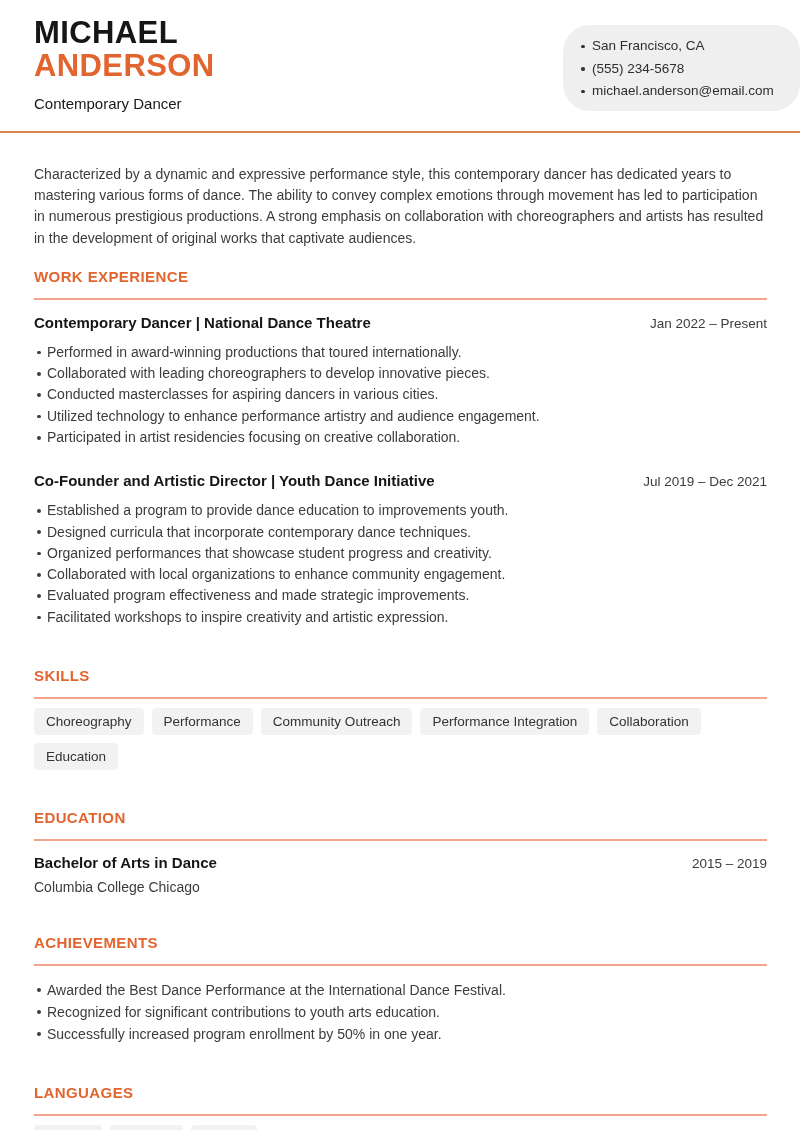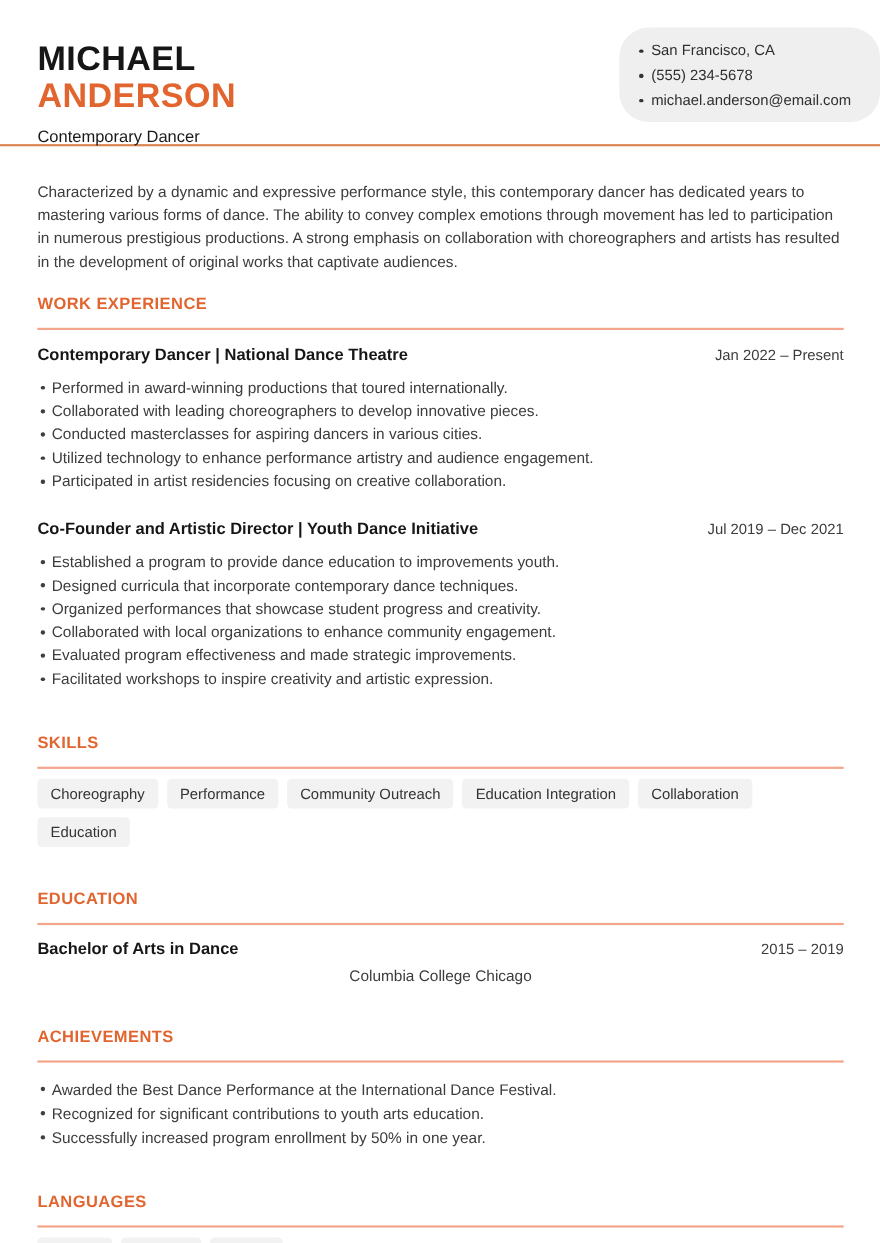--- a/index.html
+++ b/index.html
@@ -16,21 +16,21 @@
   body{
     width:800px;height:1130px;
     background:#FFFFFF;
     font-family:"Liberation Sans","DejaVu Sans",sans-serif;
     color:var(--body-text);
   }
   .page{position:relative;width:800px;height:1130px;overflow:hidden;background:#FFFFFF;}
 
   
   .header{position:relative;height:131px;}
-  .name-block{position:absolute;left:34px;top:37px;}
+  .name-block{position:absolute;left:34px;top:16px;}
   .name-line{font-size:31px;font-weight:700;line-height:33px;letter-spacing:0.4px;color:var(--title-text);}
   .name-line.last{color:var(--accent);}
   .role{margin-top:13px;font-size:15px;color:#191919;}
   .contact-box{
     position:absolute;top:25px;right:0;width:237px;height:86px;
     background:var(--contact-bg);
     padding:10px 10px 0 17px;
     border-radius:27px;
   }
   .contact-box ul{list-style:none;margin:0;padding:0;}
@@ -73,21 +73,21 @@
     width:3.8px;height:3.8px;border-radius:50%;background:#3F3F3F;
   }
 
   .tags{display:flex;flex-wrap:wrap;gap:8px;margin-top:9px;}
   .tag{
     background:var(--tag-bg);color:#333;
     font-size:13.5px;line-height:15px;
     padding:6px 12px;border-radius:4px;
   }
 
-  .edu{margin-top:13px;text-align:center;}
+  .edu{margin-top:13px;}
   .school{margin-top:7px;font-size:14px;color:var(--body-text);}
 </style>
 </head>
 <body>
 
 <div class="page">
 
   <header class="header">
     <div class="name-block">
       <div class="name-line">MICHAEL</div>
@@ -143,21 +143,21 @@
       </div>
     </section>
 
     <section class="section">
       <h2 class="section-title">SKILLS</h2>
       <div class="section-rule"></div>
       <div class="tags">
         <span class="tag">Choreography</span>
         <span class="tag">Performance</span>
         <span class="tag">Community Outreach</span>
-        <span class="tag">Education Integration</span>
+        <span class="tag">Performance Integration</span>
         <span class="tag">Collaboration</span>
         <span class="tag">Education</span>
       </div>
     </section>
 
     <section class="section">
       <h2 class="section-title">EDUCATION</h2>
       <div class="section-rule"></div>
       <div class="edu">
         <div class="row-head">

